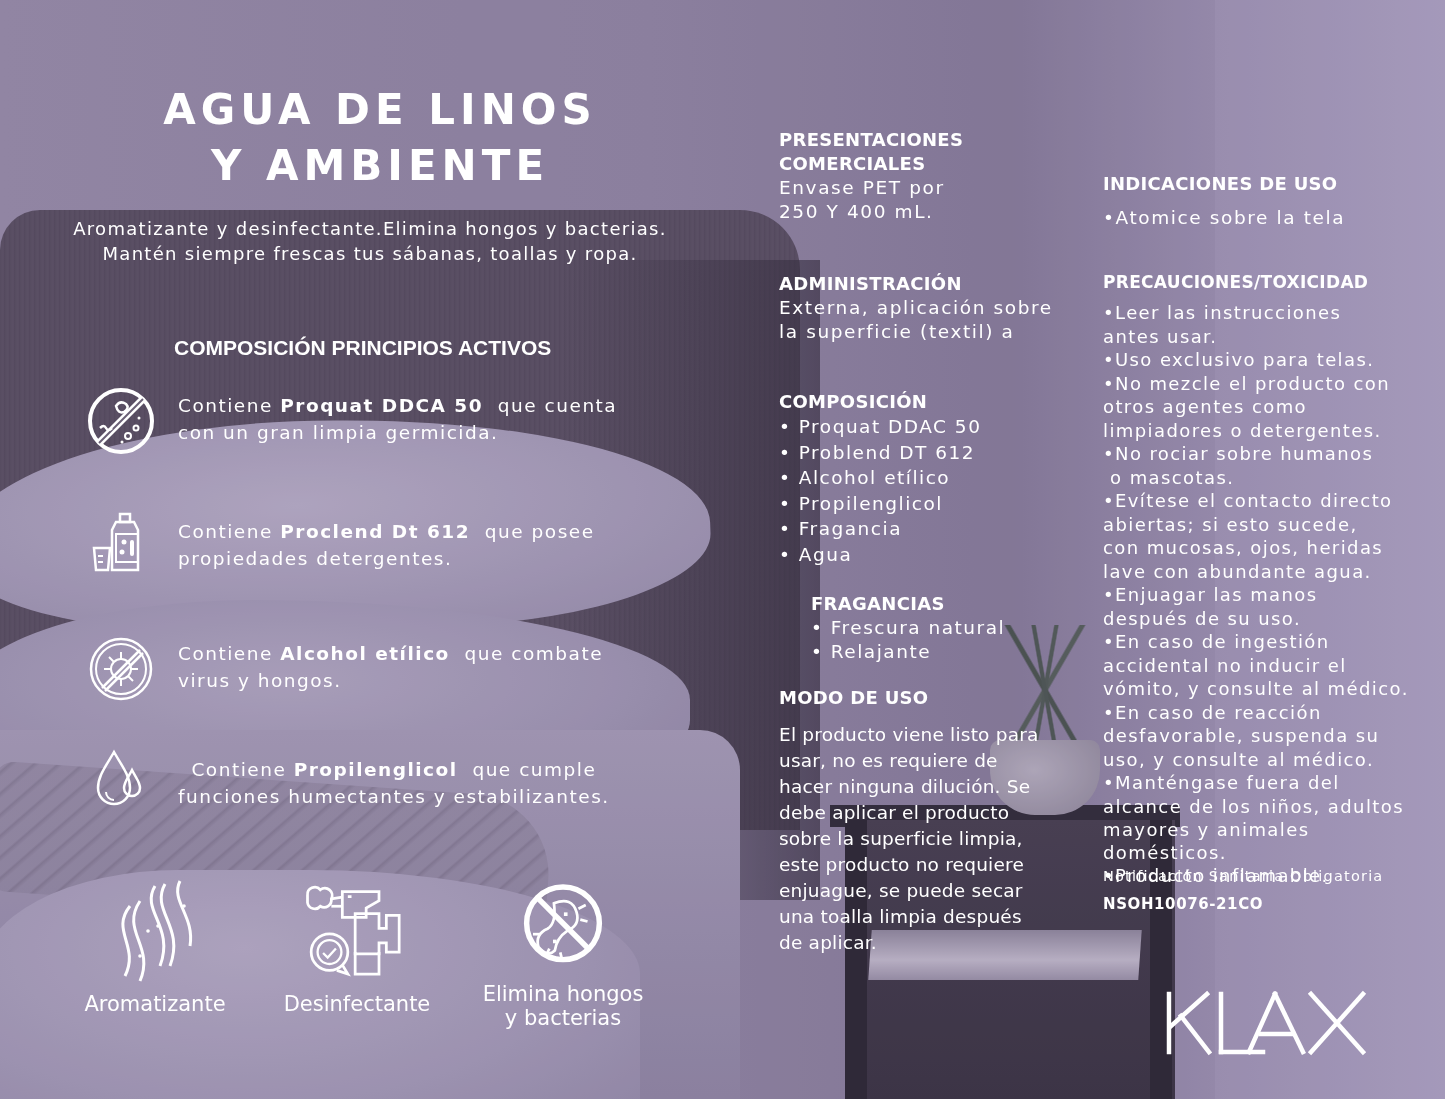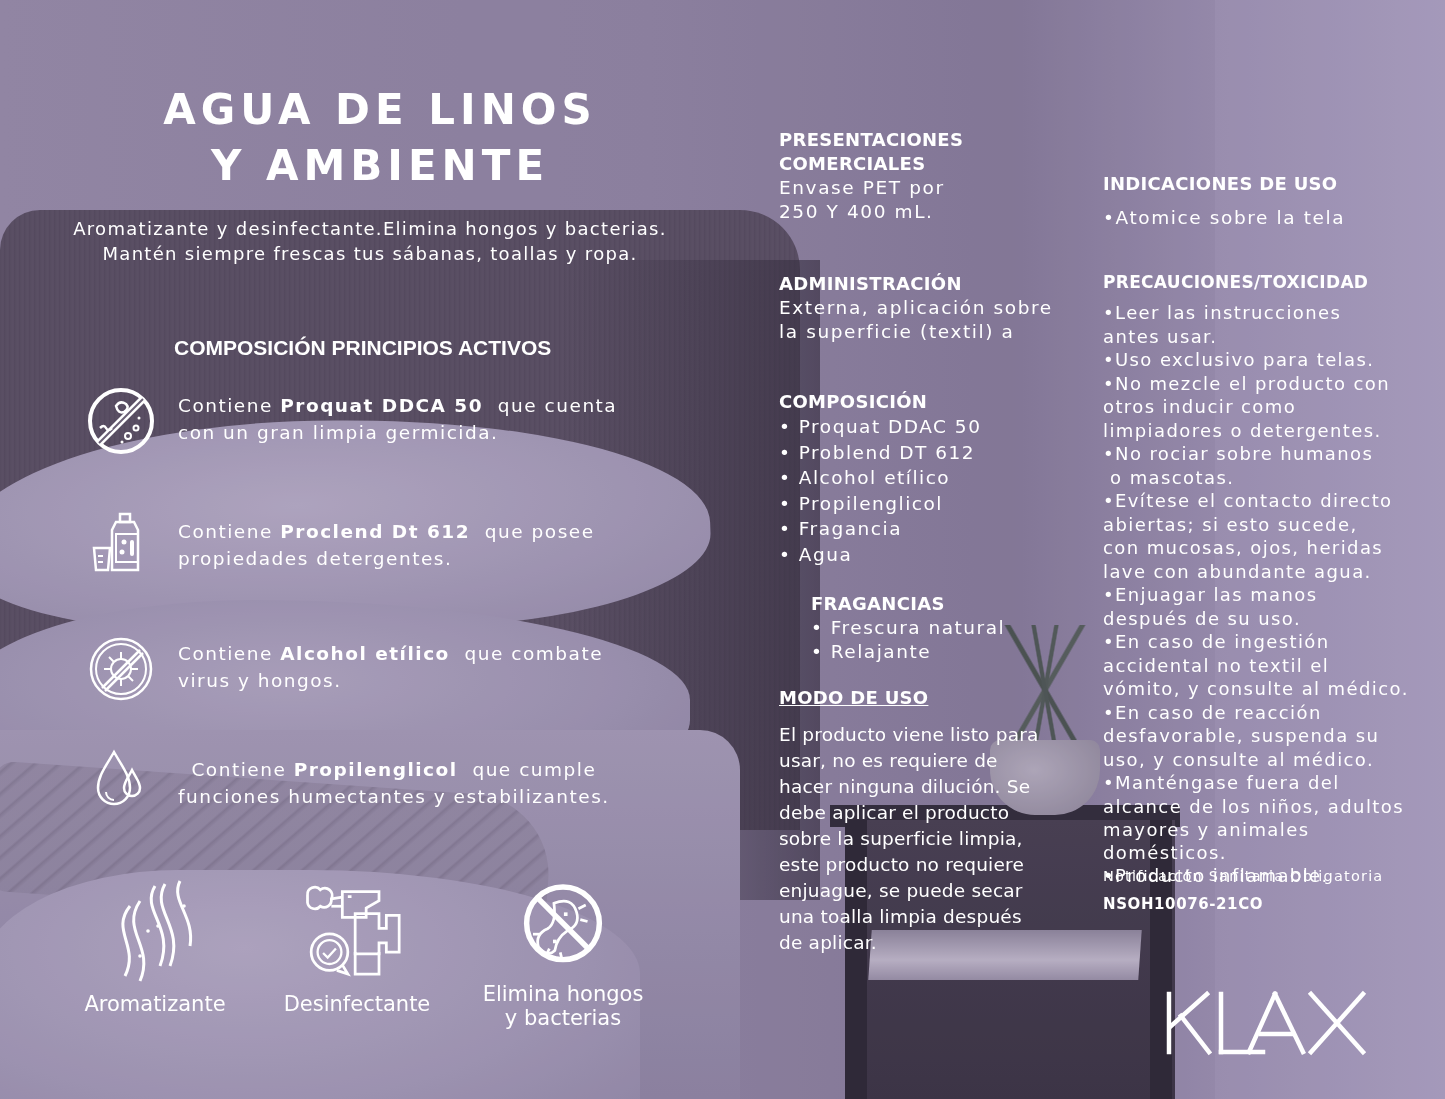--- a/index.html
+++ b/index.html
@@ -326,21 +326,21 @@
   <div class="list-item">• Agua</div>
 </div>
 
 <div class="abs mid" style="top:592px;margin-left:32px;">
   <div class="col-h">FRAGANCIAS</div>
   <div class="list-item" style="line-height:24px;">• Frescura natural</div>
   <div class="list-item" style="line-height:24px;">• Relajante</div>
 </div>
 
 <div class="abs mid" style="top:686px;">
-  <div class="col-h" style="margin-bottom:12px;text-decoration:underline;">MODO DE USO</div>
+  <div class="col-h" style="margin-bottom:12px;">MODO DE USO</div>
   <div class="modo-p">El producto viene listo para</div>
   <div class="modo-p">usar, no es requiere de</div>
   <div class="modo-p">hacer ninguna dilución. Se</div>
   <div class="modo-p">debe aplicar el producto</div>
   <div class="modo-p">sobre la superficie limpia,</div>
   <div class="modo-p">este producto no requiere</div>
   <div class="modo-p">enjuague, se puede secar</div>
   <div class="modo-p">una toalla limpia después</div>
   <div class="modo-p">de aplicar.</div>
 </div>
@@ -349,32 +349,32 @@
   <div class="col-h" style="margin-bottom:10px;">INDICACIONES DE USO</div>
   <div class="col-p">•Atomice sobre la tela</div>
 </div>
 
 <div class="abs right" style="top:270px;">
   <div class="col-h" style="font-size:17px; margin-bottom:8px;">PRECAUCIONES/TOXICIDAD</div>
   <div class="prec-item">•Leer las instrucciones</div>
   <div class="prec-item">antes usar.</div>
   <div class="prec-item">•Uso exclusivo para telas.</div>
   <div class="prec-item">•No mezcle el producto con</div>
-  <div class="prec-item">otros inducir como</div>
+  <div class="prec-item">otros agentes como</div>
   <div class="prec-item">limpiadores o detergentes.</div>
   <div class="prec-item">•No rociar sobre humanos</div>
   <div class="prec-item" style="white-space:pre;"> o mascotas.</div>
   <div class="prec-item">•Evítese el contacto directo</div>
   <div class="prec-item">abiertas; si esto sucede,</div>
   <div class="prec-item">con mucosas, ojos, heridas</div>
   <div class="prec-item">lave con abundante agua.</div>
   <div class="prec-item">•Enjuagar las manos</div>
   <div class="prec-item">después de su uso.</div>
   <div class="prec-item">•En caso de ingestión</div>
-  <div class="prec-item">accidental no textil el</div>
+  <div class="prec-item">accidental no inducir el</div>
   <div class="prec-item">vómito, y consulte al médico.</div>
   <div class="prec-item">•En caso de reacción</div>
   <div class="prec-item">desfavorable, suspenda su</div>
   <div class="prec-item">uso, y consulte al médico.</div>
   <div class="prec-item">•Manténgase fuera del</div>
   <div class="prec-item">alcance de los niños, adultos</div>
   <div class="prec-item">mayores y animales domésticos.</div>
   <div class="prec-item">•Producto inflamable.</div>
 </div>
 

